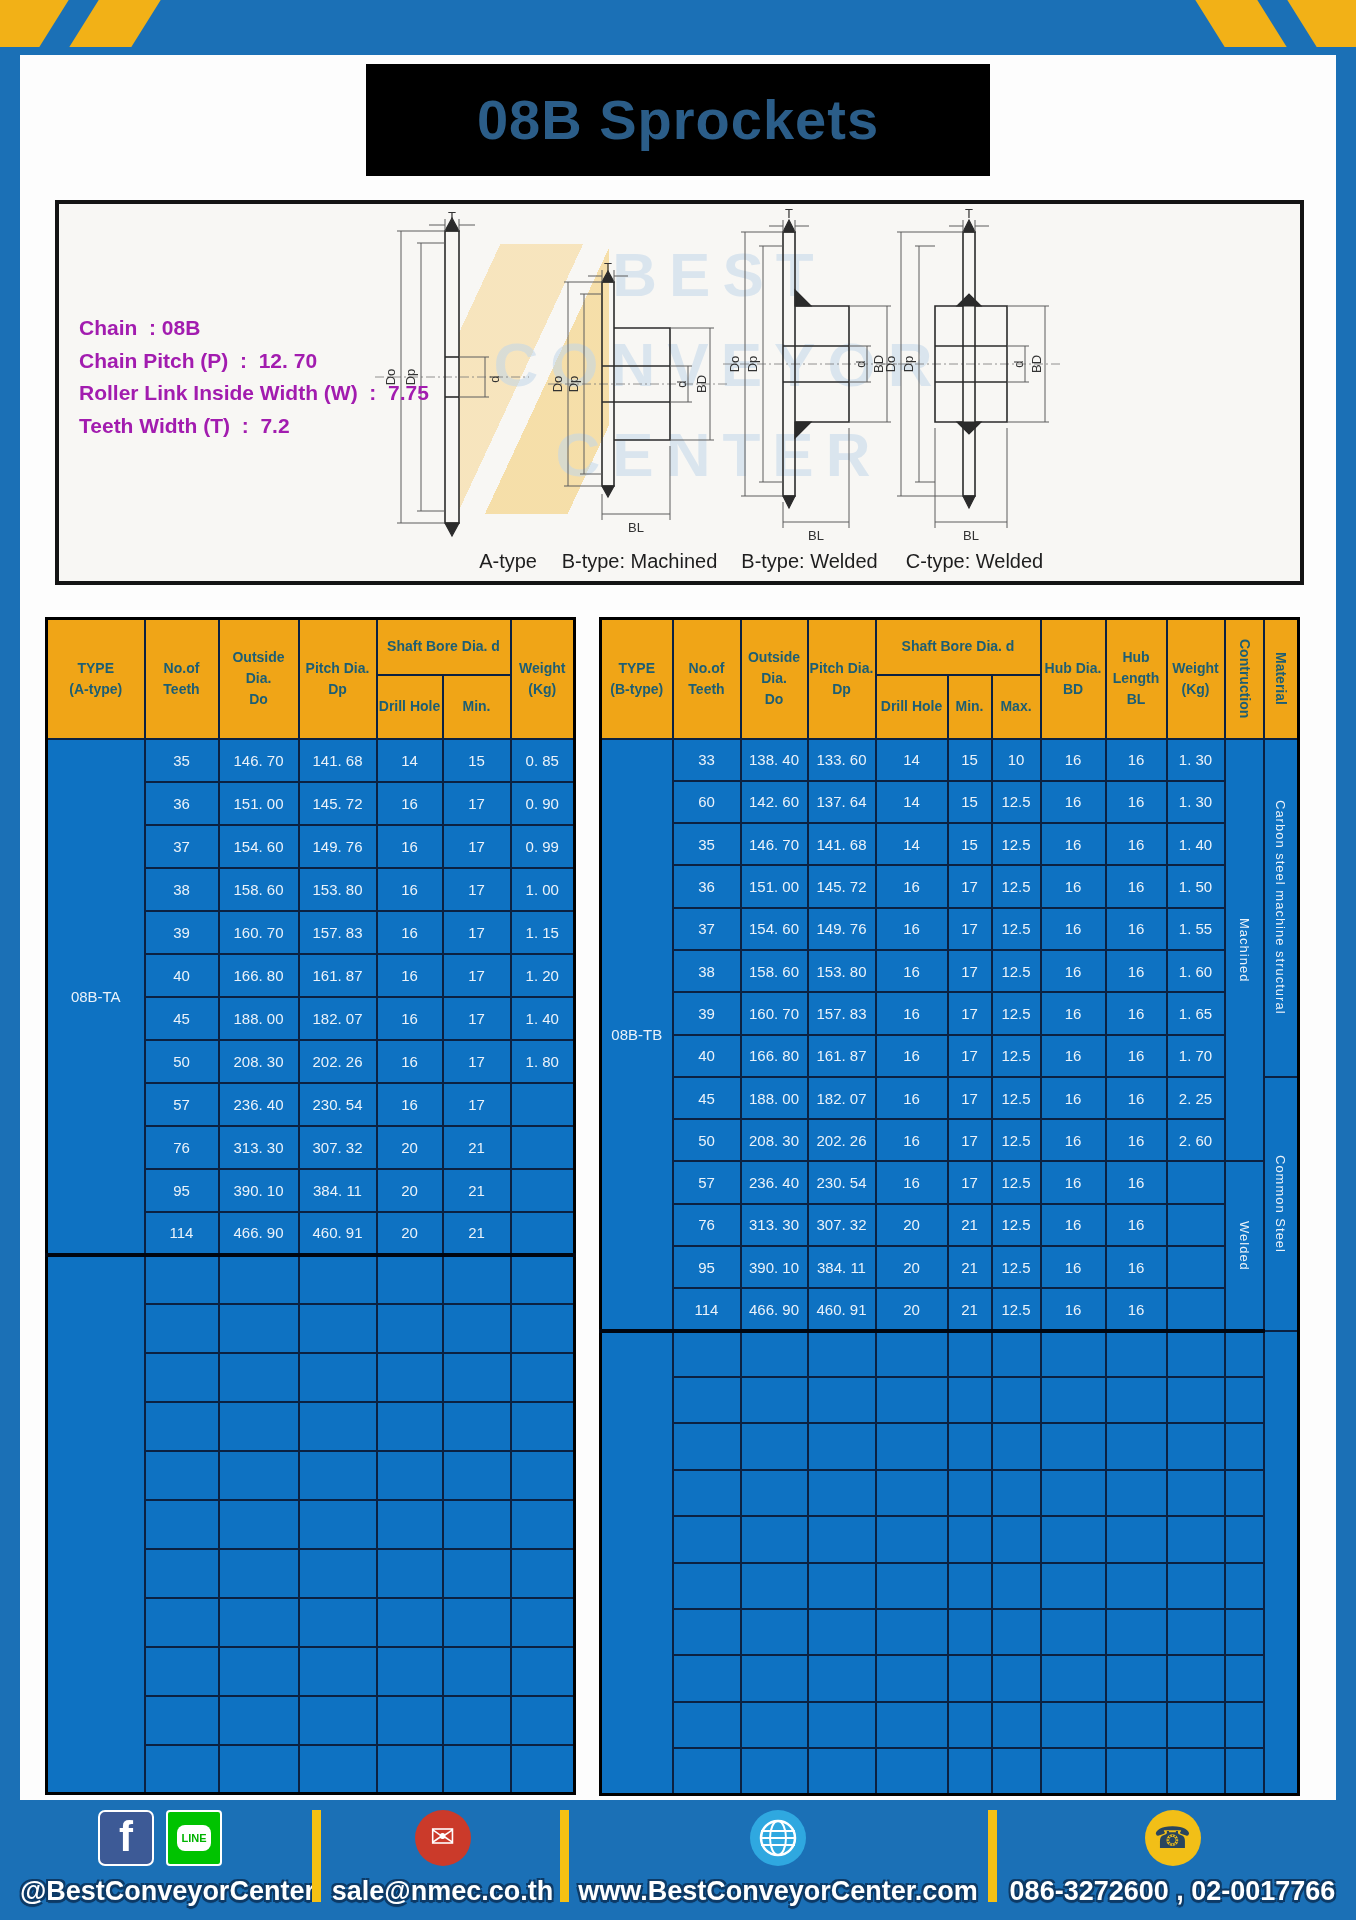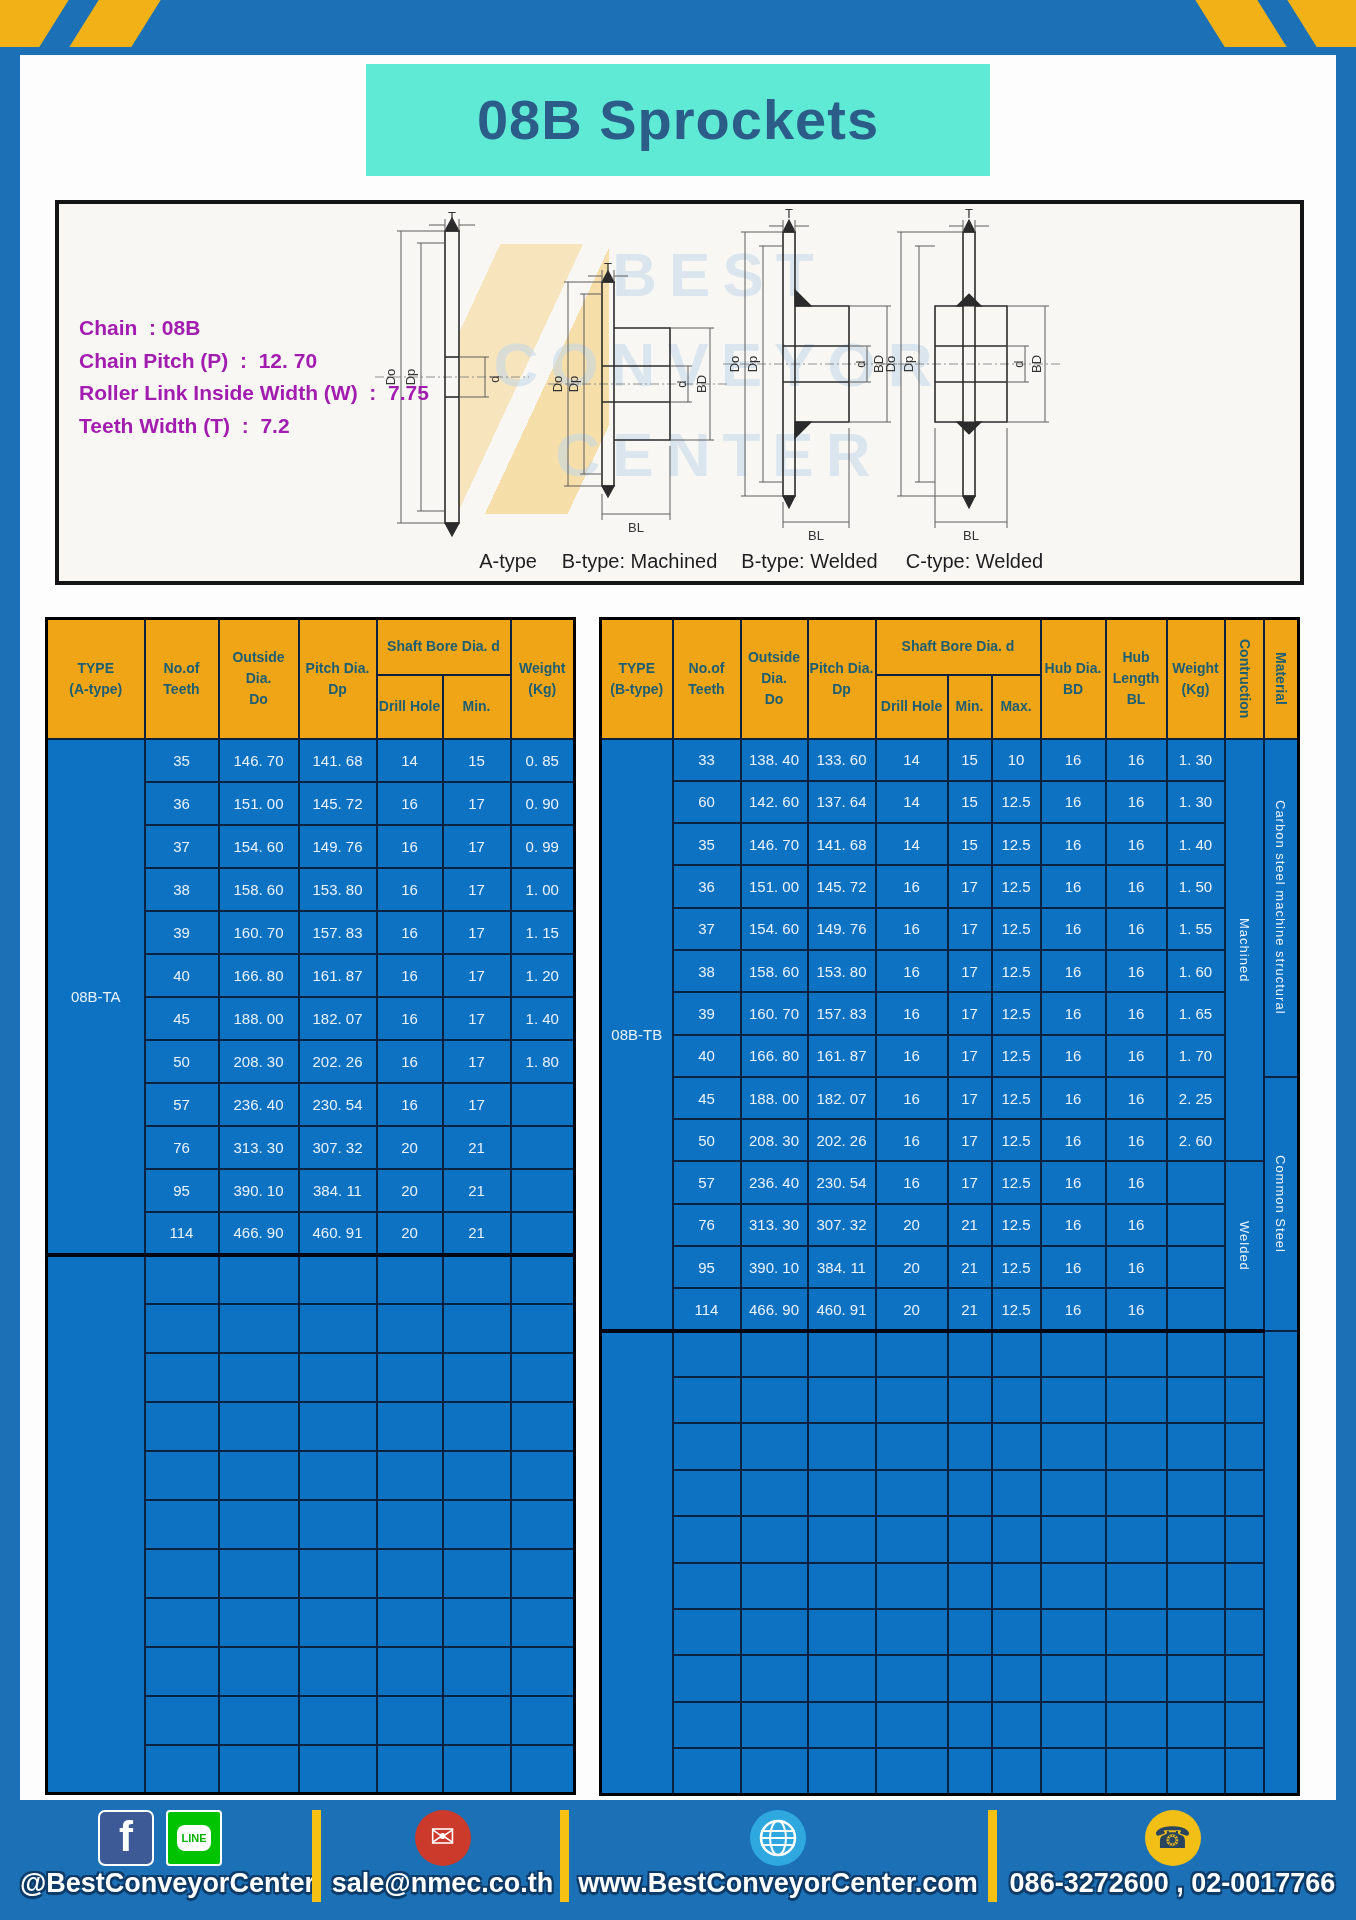--- a/index.html
+++ b/index.html
@@ -10,21 +10,21 @@
   .top-bar{position:absolute;left:0;top:0;width:1356px;height:55px;background:#1b70b6;overflow:hidden;}
   .stripe{position:absolute;top:0;height:47px;width:70px;background:#f2b117;}
   .stripe.l1{left:-16px;transform:skewX(-32deg);}
   .stripe.l2{left:84px;width:62px;transform:skewX(-32deg);}
   .stripe.r1{right:-16px;transform:skewX(32deg);}
   .stripe.r2{right:84px;width:62px;transform:skewX(32deg);}
   .side{position:absolute;top:0;width:20px;height:1920px;background:#1b70b6;}
   .side.left{left:0;} .side.right{right:0;}
 
   
-  .title-banner{position:absolute;left:366px;top:64px;width:624px;height:112px;background:#5eead4;}
+  .title-banner{position:absolute;left:366px;top:64px;width:624px;height:112px;background:#000000;}
   .title-banner h1{margin:0;font-size:56px;font-weight:bold;color:#2b5d88;text-align:center;
     line-height:112px;letter-spacing:1px;}
 
   
   .diagram-box{position:absolute;left:55px;top:200px;width:1249px;height:385px;background:#f8f7f4;
     border:4px solid #141414;box-sizing:border-box;}
   .specs{position:absolute;left:20px;top:108px;z-index:2;}
   .spec-line{font-size:21px;font-weight:bold;color:#a21caf;line-height:32.5px;white-space:pre;}
   .watermark{position:absolute;left:360px;top:26px;width:600px;text-align:center;z-index:0;
     color:#c2d7ea;opacity:.55;font-weight:bold;letter-spacing:12px;font-size:62px;line-height:90px;}
@@ -51,21 +51,21 @@
   tr.dr-l{height:43px;} tr.dr-r{height:42.3px;} tr.er-l{height:49px;} tr.er-r{height:46.4px;}
   tr.first-empty td{border-top:4px solid #000610;}
   td.vert, th.vert{writing-mode:vertical-rl;font-size:13px;letter-spacing:1px;text-align:center;}
   th.vert{font-size:14px;letter-spacing:0;}
   td.vert{padding:6px 0;}
 
   
   .footer{position:absolute;left:0;top:1800px;width:1356px;height:120px;background:#1b70b6;}
   .f-sec{position:absolute;top:8px;text-align:center;}
   .f-icons{display:flex;justify-content:center;align-items:center;gap:12px;height:60px;}
-  .f-label{margin-top:0;font-size:27px;font-weight:bold;color:#ffffff;white-space:nowrap;
+  .f-label{margin-top:8px;font-size:27px;font-weight:bold;color:#ffffff;white-space:nowrap;
     text-shadow:-2px -2px 0 #0d3a66,2px -2px 0 #0d3a66,-2px 2px 0 #0d3a66,2px 2px 0 #0d3a66,0 3px 1px #0d3a66;}
   .f-sep{position:absolute;top:10px;width:9px;height:92px;background:#f6c113;}
   .fb-icon{width:52px;height:52px;border-radius:7px;background:#3d5a96;color:#fff;font-weight:bold;
     font-size:42px;line-height:50px;text-align:center;border:2px solid #fff;}
   .line-icon{width:52px;height:52px;border-radius:4px;background:#00c300;display:flex;
     align-items:center;justify-content:center;border:2px solid #fff;}
   .line-bubble{background:#fff;border-radius:8px;color:#00b300;font-weight:bold;font-size:11px;
     padding:7px 4px;}
   .mail-icon{width:56px;height:56px;border-radius:50%;background:#cb3a2a;color:#fff;font-size:30px;
     line-height:54px;text-align:center;}

